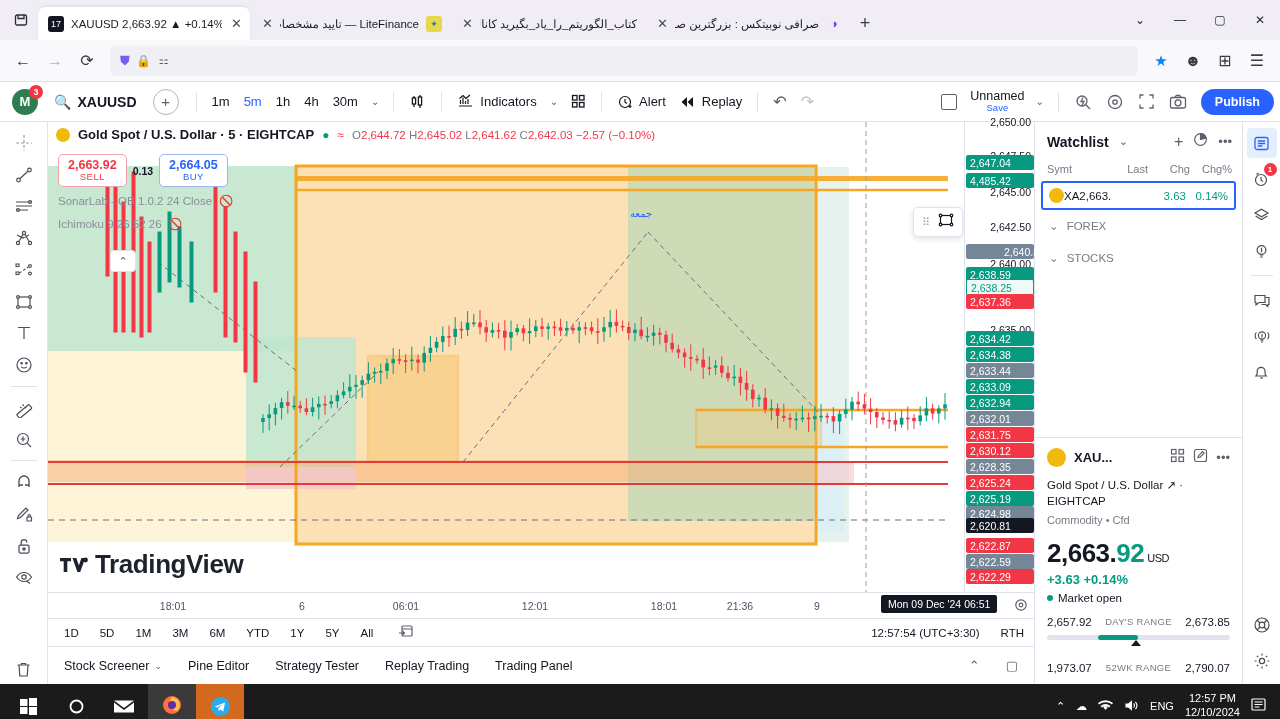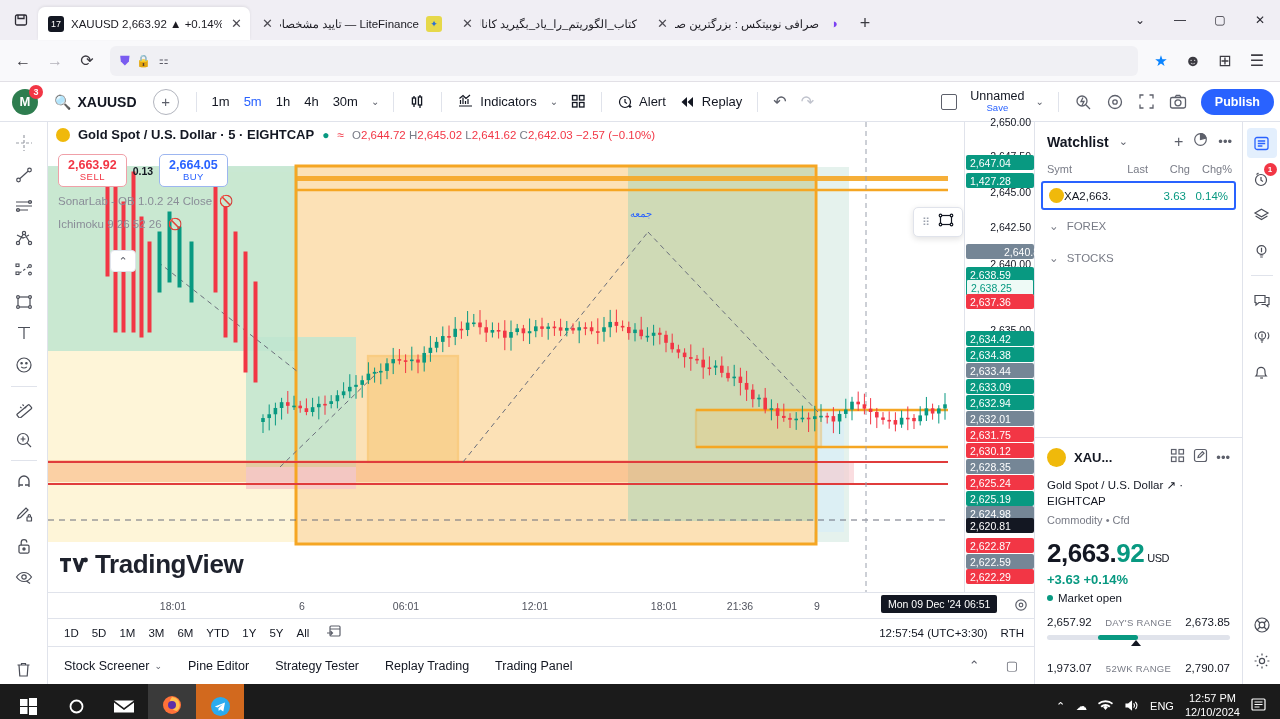--- a/index.html
+++ b/index.html
@@ -94,21 +94,21 @@
   .pa-tick { position:absolute; right:3px; font-size:10.5px; color:#131722; white-space:nowrap;}
   .pa-pill { position:absolute; right:0; left:1px; font-size:10.5px; color:#fff;
      padding:1.5px 0 1.5px 4px; border-radius:2px; white-space:nowrap;}
 
   .time-axis { height: 26px; border-top:1px solid #e0e3eb; position:relative; background:#fff;}
   .ta-tick { position:absolute; top:7px; font-size:10.5px; color:#50535e; transform:translateX(-50%);}
   .ta-pill { position:absolute; top:2px; background:#131722; color:#fff; font-size:10.5px;
      padding:3px 7px; border-radius:2px; white-space:nowrap;}
 
   .tf-bar { height:28px; border-top:1px solid #e0e3eb; display:flex;align-items:center;
-    padding:0 10px; gap:1px; background:#fff;}
+    padding:0 10px; gap:9px; background:#fff;}
   .tf-bar .tfb { font-size:11.5px;color:#131722;padding:3px 6px;border-radius:3px;}
   .tf-bar .clock { font-size:11.5px;color:#131722;}
 
   .bottom-panel { height:38px; border-top:1px solid #e0e3eb; display:flex;align-items:center;
      padding:0 16px; gap:26px; background:#fff;}
   .bp-item { font-size:12.5px;color:#131722;display:flex;align-items:center;gap:5px;}
 
   
   .right-panel { width: 208px; border-left:1px solid #e0e3eb; background:#fff;
      display:flex;flex-direction:column; flex:0 0 208px;}
@@ -129,21 +129,21 @@
   .det-head { display:flex;align-items:center;gap:8px;margin-bottom:10px;}
   .det-head .nm { font-size:13px;font-weight:bold;color:#131722;flex:1;}
   .det-desc { font-size:11.5px;color:#131722;line-height:1.45;}
   .det-cat { font-size:11px;color:#787b86;margin-top:4px;}
   .det-price { font-size:26px;font-weight:bold;color:#131722;margin-top:12px;letter-spacing:-.5px;}
   .det-price .dec { color:#089981; }
   .det-price .cur { font-size:11px;color:#131722;font-weight:normal;margin-left:3px;}
   .det-chg { font-size:13px;font-weight:bold;color:#089981;margin-top:3px;}
   .det-status { font-size:11.5px;color:#131722;margin-top:5px;display:flex;align-items:center;gap:5px;}
   .det-status .dot { width:6px;height:6px;border-radius:50%;background:#089981;}
-  .det-range { display:flex;align-items:center;justify-content:space-between;margin-top:12px;font-size:11px;}
+  .det-range { display:flex;justify-content:space-between;margin-top:12px;font-size:11px;}
   .det-range .v { color:#131722;font-size:11.5px;}
   .det-range .l { color:#787b86;font-size:9.5px;letter-spacing:.3px;}
   .range-bar { height:5px;background:#e0e3eb;border-radius:3px;margin-top:7px;position:relative;}
   .range-bar .fill { position:absolute;height:100%;background:#089981;border-radius:3px;}
   .range-bar .mark { position:absolute;top:5px;width:0;height:0;border-left:5px solid transparent;
      border-right:5px solid transparent;border-bottom:6px solid #131722;}
 
   
   .rail { width:38px;border-left:1px solid #e0e3eb;background:#fff;display:flex;
      flex-direction:column;align-items:center;padding-top:6px;gap:6px;flex:0 0 38px;}
@@ -799,21 +799,21 @@
               <circle cx="25.5" cy="4" r="2.4"></circle>
             </svg>
           <span class="txt">TradingView</span>
         </div>
       </div>
 
       <div class="price-axis" id="price-axis">
           <div class="pa-tick" style="top: -6px; color: rgb(19, 23, 34);">2,650.00</div>
           <div class="pa-tick" style="top: 28px; color: rgb(19, 23, 34);">2,647.50</div>
           <div class="pa-pill" style="top: 33px; background: rgb(8, 153, 129); color: rgb(255, 255, 255);">2,647.04</div>
-          <div class="pa-pill" style="top: 51px; background: rgb(8, 153, 129); color: rgb(255, 255, 255);">1,427.28</div>
+          <div class="pa-pill" style="top: 51px; background: rgb(8, 153, 129); color: rgb(255, 255, 255);">4,485.42</div>
           <div class="pa-tick" style="top: 64px; color: rgb(19, 23, 34);">2,645.00</div>
           <div class="pa-tick" style="top: 99px; color: rgb(19, 23, 34);">2,642.50</div>
           <div class="pa-pill" style="top: 122px; background: rgb(117, 134, 150); color: rgb(255, 255, 255); padding-left: 38px;">2,640.80</div>
           <div class="pa-tick" style="top: 136px; color: rgb(19, 23, 34);">2,640.00</div>
           <div class="pa-pill" style="top: 145px; background: rgb(8, 153, 129); color: rgb(255, 255, 255);">2,638.59</div>
           <div class="pa-pill" style="top: 157px; background: rgb(238, 250, 246); color: rgb(8, 153, 129); border: 1px solid rgb(8, 153, 129);">2,638.25</div>
           <div class="pa-pill" style="top: 172px; background: rgb(242, 54, 69); color: rgb(255, 255, 255);">2,637.36</div>
           <div class="pa-tick" style="top: 202px; color: rgb(19, 23, 34);">2,635.00</div>
           <div class="pa-pill" style="top: 209px; background: rgb(8, 153, 129); color: rgb(255, 255, 255);">2,634.42</div>
           <div class="pa-pill" style="top: 225px; background: rgb(8, 153, 129); color: rgb(255, 255, 255);">2,634.38</div>

